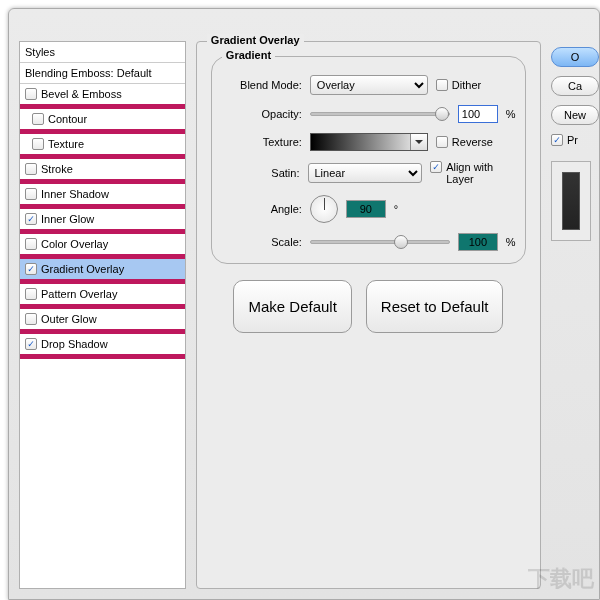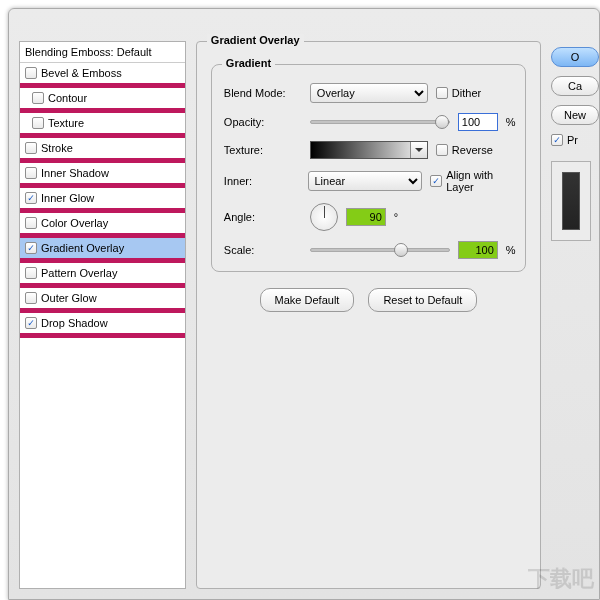--- a/index.html
+++ b/index.html
@@ -89,41 +89,41 @@
     position: absolute;
     top: -8px; left: 10px;
     background: #ececec;
     padding: 0 4px;
     font-weight: bold;
     font-size: 11px;
   }
   .inner-group {
     position: relative;
     border: 1px solid #b0b0b0;
-    border-radius: 8px;
+    border-radius: 16px;
     padding: 18px 4px 12px 12px;
-    margin-top: 8px;
+    margin-top: 0;
   }
   .inner-group .legend2 {
     position: absolute;
     top: -8px; left: 10px;
     background: #ececec;
     padding: 0 4px;
     font-size: 11px;
     font-weight: bold;
   }
   .form-row {
     display: flex;
     align-items: center;
     margin-bottom: 10px;
     gap: 8px;
   }
   .form-row .lbl {
     width: 78px;
-    text-align: left;
+    text-align: right;
     color: #000;
   }
   select, .select {
     font-size: 11px;
     padding: 1px 2px;
     height: 20px;
     border: 1px solid #999;
     border-radius: 3px;
     background: linear-gradient(#fff,#e6e6e6);
   }
@@ -149,23 +149,23 @@
     font-size: 11px;
     border: 1px solid #3a6fd8;
     text-align: left;
     padding: 1px 3px;
     background: #fff;
   }
   .plainnum {
     width: 40px; height: 18px;
     font-size: 11px;
     border: 1px solid #9a9a9a;
-    text-align: right;
+    text-align: center;
     padding: 1px 3px;
-    background: #84cc16;
+    background: #0f766e;
   }
   .grad-swatch {
     width: 118px; height: 18px;
     background: linear-gradient(to right, #000, #fff);
     border: 1px solid #555;
     position: relative;
   }
   .grad-swatch::after {
     content: "";
     position: absolute;
@@ -190,32 +190,31 @@
   }
   .angle-dial::after {
     content: "";
     position: absolute;
     left: 13px; top: 2px;
     width: 1px; height: 12px;
     background: #444;
   }
   .cbi {
     display: inline-flex;
-    align-items: center;
     gap: 4px;
   }
   .btns {
     display: flex;
     gap: 14px;
     justify-content: center;
     margin-top: 16px;
   }
   .btn {
-    font-size: 11px;
-    padding: 5px 14px;
+    font-size: 15px;
+    padding: 17px 14px;
     border: 1px solid #9a9a9a;
     border-radius: 10px;
     background: linear-gradient(#fff,#e8e8e8);
     box-shadow: 0 1px 0 #fff inset;
     cursor: default;
   }
   
   .right {
     flex: 1;
     padding-top: 6px;
@@ -260,20 +259,21 @@
     font-weight: bold;
   }
 </style>
 </head>
 <body>
 
 <div class="window">
   <div class="content">
 
     <div class="sidebar">
+      <div class="header">Styles</div>
       <div class="header">Blending Emboss: Default</div>
 
       <div class="row">
         <span class="cb"></span>
         <span>Bevel &amp; Emboss</span>
       </div>
       <div class="row indent">
         <span class="cb"></span>
         <span>Contour</span>
       </div>
@@ -342,21 +342,21 @@
         <div class="form-row">
           <span class="lbl">Texture:</span>
           <div class="grad-swatch"></div>
           <span class="cbi">
             <span class="cb"></span>
             <span>Reverse</span>
           </span>
         </div>
 
         <div class="form-row">
-          <span class="lbl">Inner:</span>
+          <span class="lbl">Satin:</span>
           <select class="wide">
             <option>Linear</option>
           </select>
           <span class="cbi">
             <span class="cb">✓</span>
             <span>Align with Layer</span>
           </span>
         </div>
 
         <div class="form-row">

